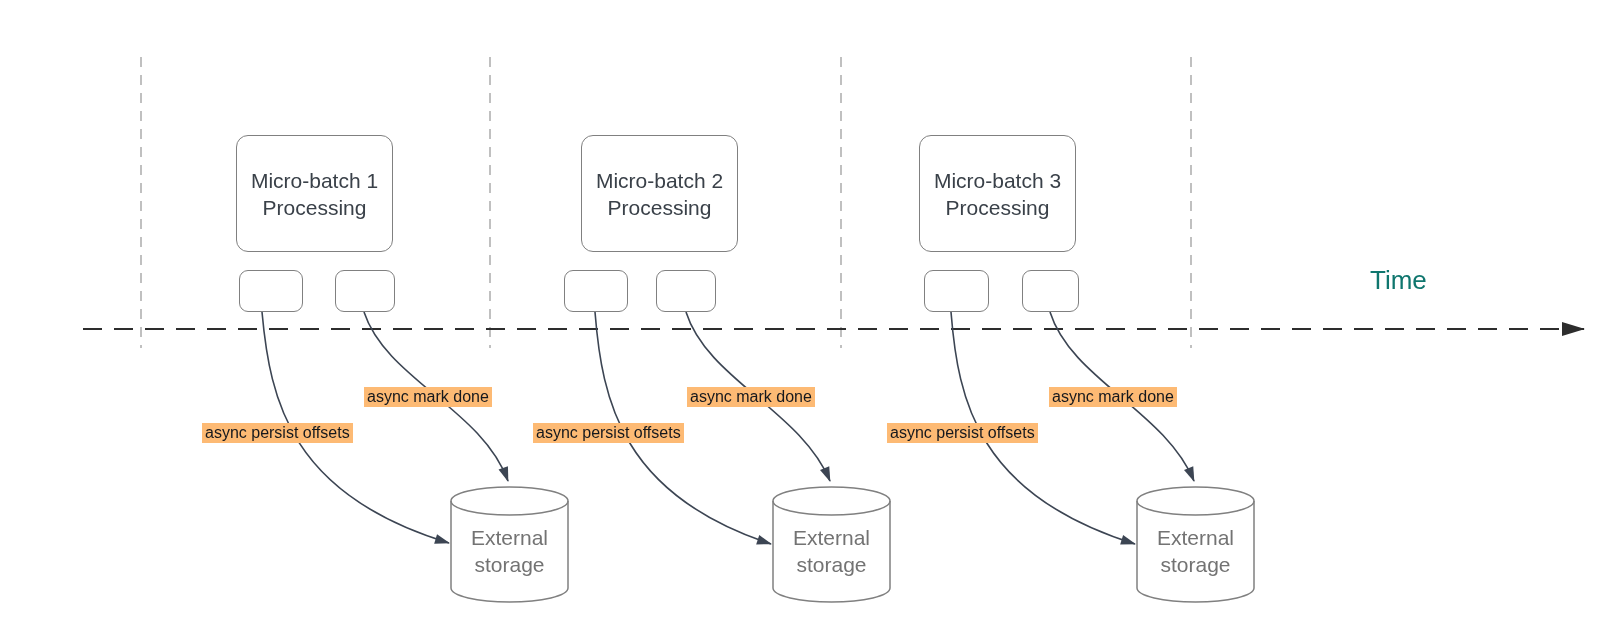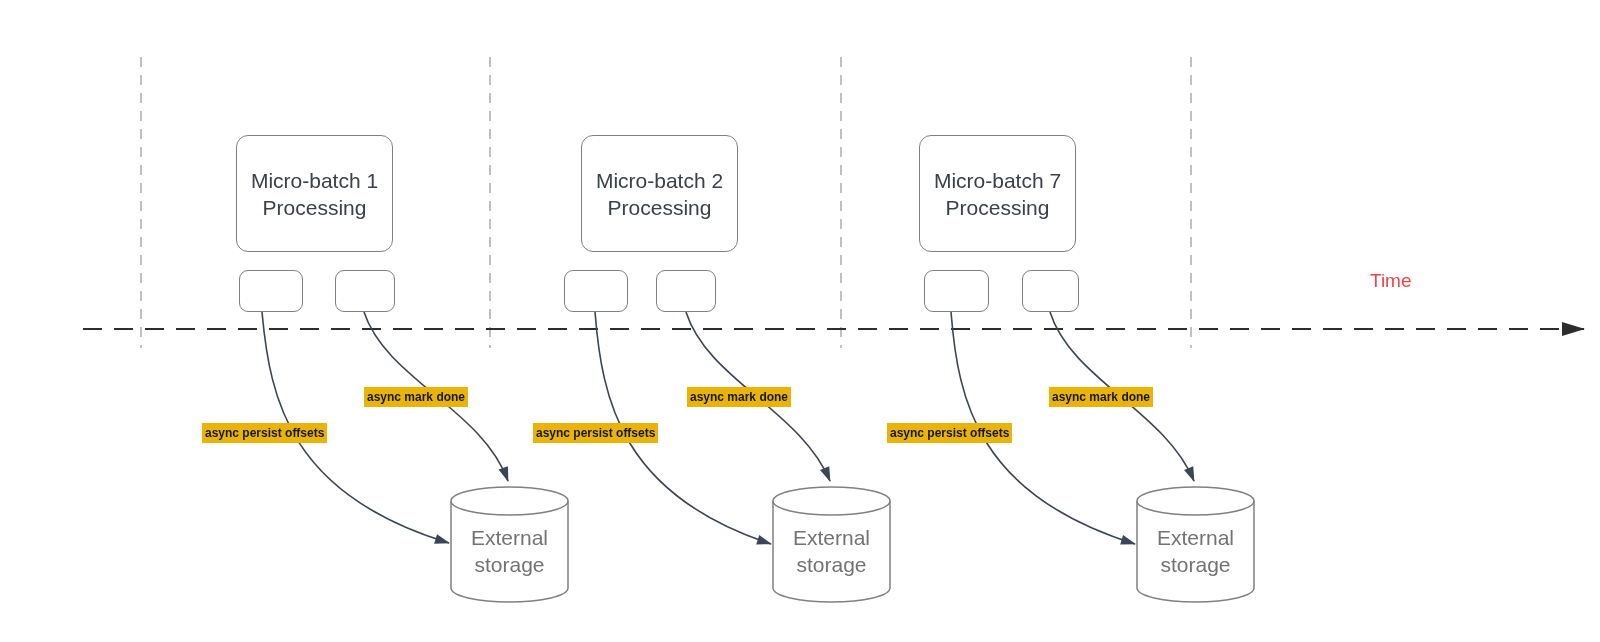--- a/index.html
+++ b/index.html
@@ -16,25 +16,25 @@
   }
   .chip{
     position:absolute;box-sizing:border-box;background:#ffffff;
     border:1.5px solid #808080;border-radius:9px;
   }
   .cyl-label{
     position:absolute;text-align:center;font-size:21px;line-height:27px;
     color:#737373;white-space:pre-line;
   }
   .edge-label{
-    position:absolute;font-size:12px;font-weight:700;line-height:18px;
-    color:#15181d;background:#eab308;padding:1px 3px;white-space:nowrap;
+    position:absolute;font-size:16px;font-weight:400;line-height:18px;
+    color:#15181d;background:#fdba74;padding:1px 3px;white-space:nowrap;
   }
   .time-label{
-    position:absolute;font-size:19px;line-height:25px;color:#ef4444;white-space:nowrap;
+    position:absolute;font-size:26px;line-height:25px;color:#0f766e;white-space:nowrap;
   }
 </style>
 </head>
 <body>
 
 <div class="canvas">
 
   <svg class="gfx" width="1600" height="642" viewBox="0 0 1600 642">
     <defs>
       <marker id="arrE" markerUnits="userSpaceOnUse" markerWidth="18" markerHeight="14" refX="15" refY="6" orient="auto">
@@ -71,21 +71,21 @@
 
     <path d="M364,303 C386,370 482,400 508,472" fill="none" stroke="#3c4553" stroke-width="1.6" marker-end="url(#arrE)"></path>
     <path d="M686,303 C707,370 801,402 830,472" fill="none" stroke="#3c4553" stroke-width="1.6" marker-end="url(#arrE)"></path>
     <path d="M1050,303 C1071,370 1165,402 1194,472" fill="none" stroke="#3c4553" stroke-width="1.6" marker-end="url(#arrE)"></path>
   </svg>
 
   <div class="box" style="left:236px;top:126px;width:157px;height:117px;">Micro-batch 1
 Processing</div>
   <div class="box" style="left:581px;top:126px;width:157px;height:117px;">Micro-batch 2
 Processing</div>
-  <div class="box" style="left:919px;top:126px;width:157px;height:117px;">Micro-batch 7
+  <div class="box" style="left:919px;top:126px;width:157px;height:117px;">Micro-batch 3
 Processing</div>
 
   <div class="chip" style="left:239px;top:261px;width:64px;height:42px;"></div>
   <div class="chip" style="left:335px;top:261px;width:60px;height:42px;"></div>
   <div class="chip" style="left:564px;top:261px;width:64px;height:42px;"></div>
   <div class="chip" style="left:656px;top:261px;width:60px;height:42px;"></div>
   <div class="chip" style="left:924px;top:261px;width:65px;height:42px;"></div>
   <div class="chip" style="left:1022px;top:261px;width:57px;height:42px;"></div>
 
   <div class="edge-label" style="left:202px;top:414px;">async persist offsets</div>

